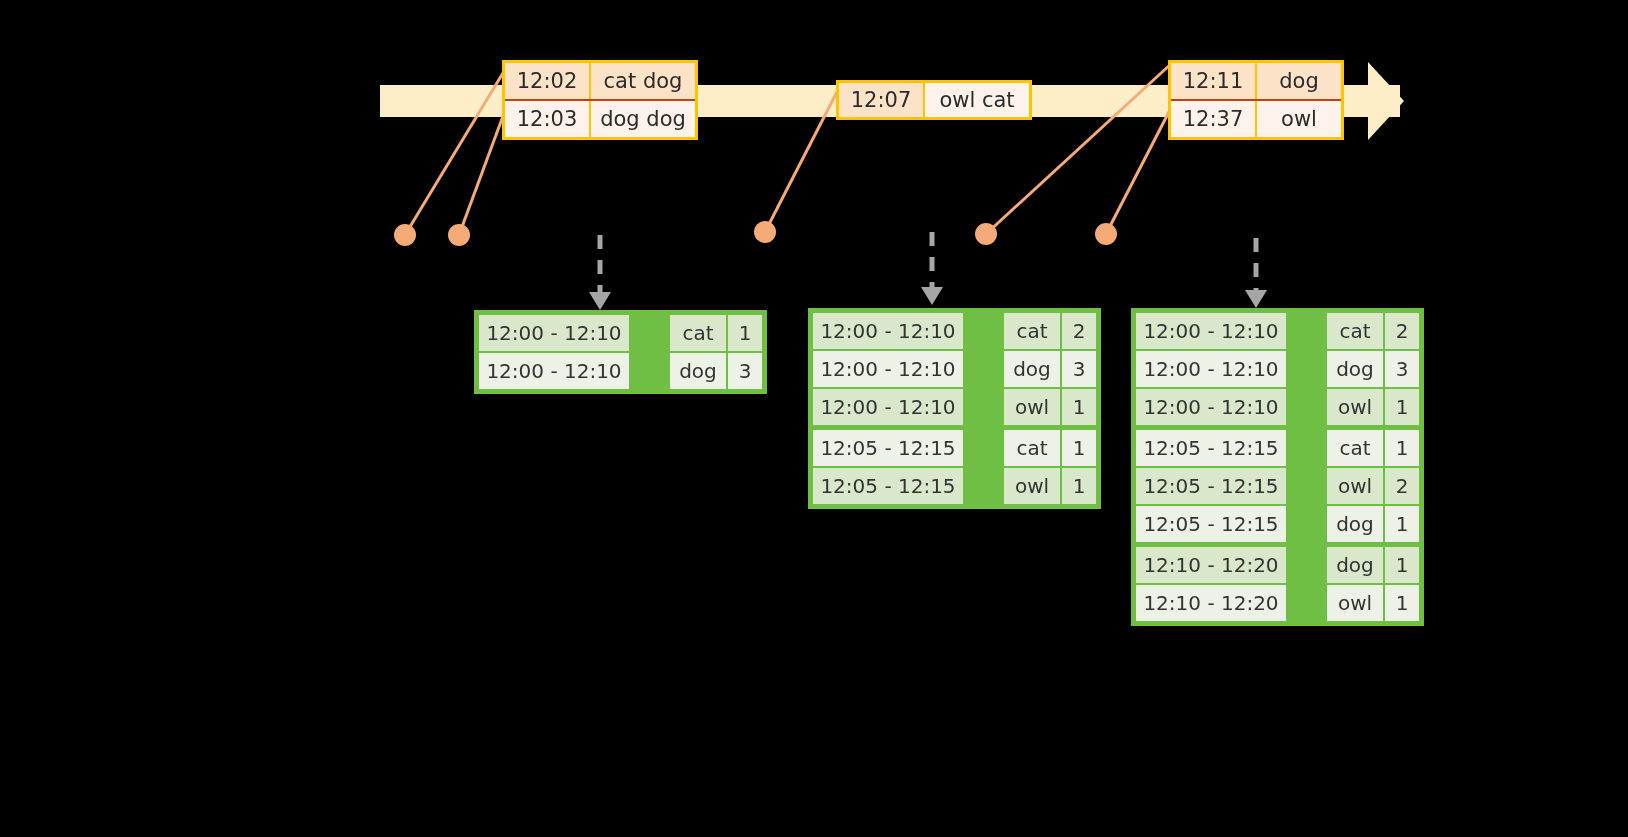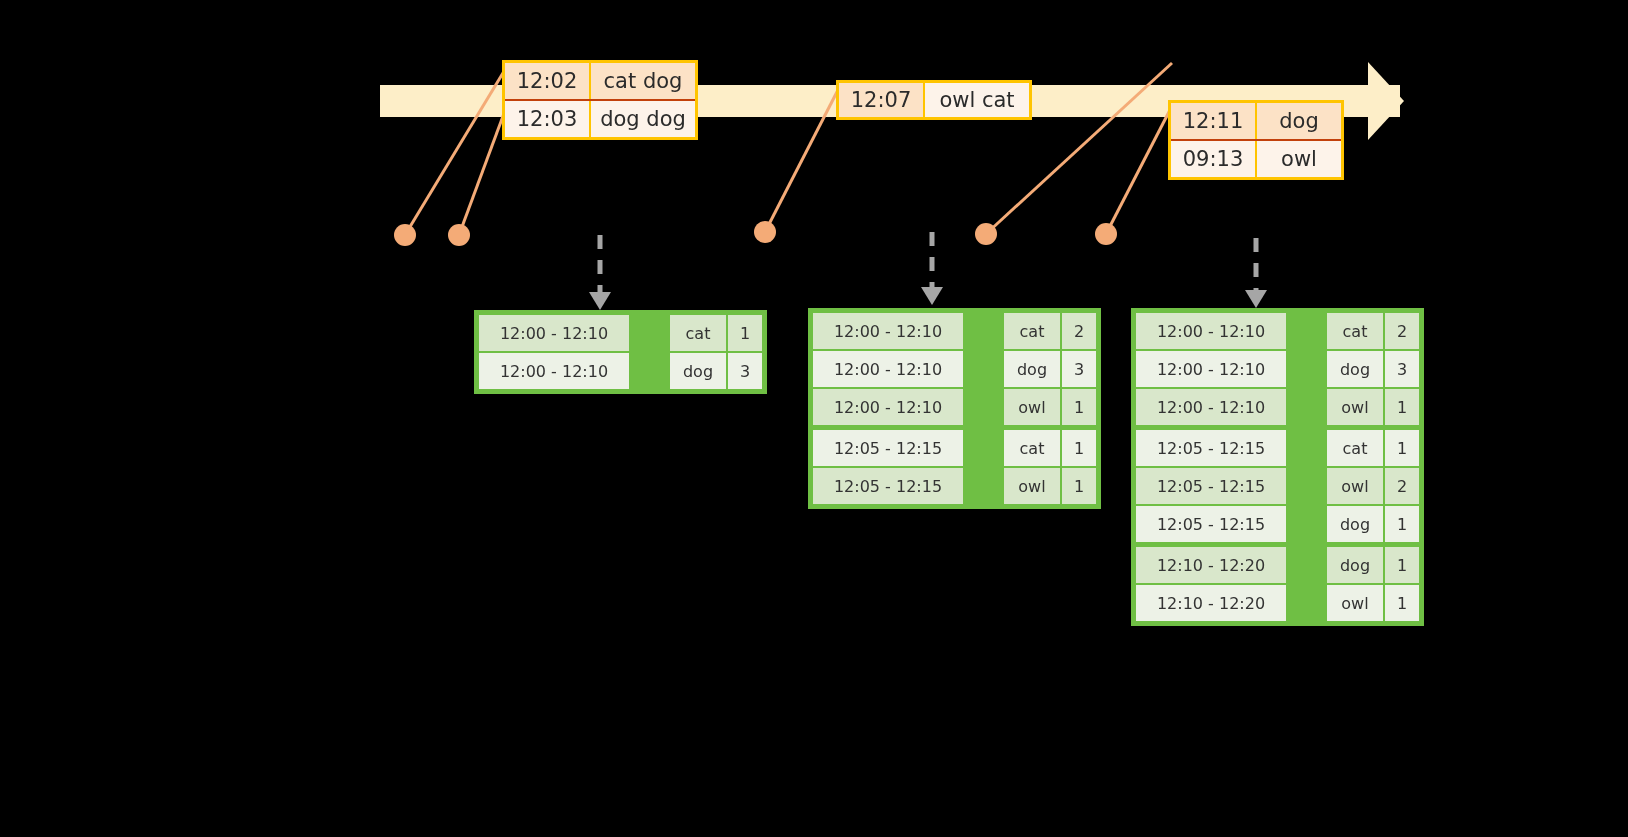--- a/index.html
+++ b/index.html
@@ -77,21 +77,21 @@
     background: #6fbf44;
   }
   .res-row {
     display: flex;
     height: 38px;
   }
   .res-cell {
     display: flex;
     align-items: center;
     justify-content: center;
-    font-size: 16px;
+    font-size: 20px;
     color: #333333;
     box-sizing: border-box;
     margin: 1px;
   }
   .res-window { width: 150px; }
   .res-word   { width: 56px; margin-left: 40px; }
   .res-count  { width: 34px; }
   .rshade-a { background: #d9e7cb; }
   .rshade-b { background: #edf2e7; }
   .group-end { margin-bottom: 3px; }
@@ -153,27 +153,27 @@
     </div>
   </div>
 
   <div class="event-box" style="left:836px; top:80px; width:196px; height:40px;">
     <div class="event-row">
       <div class="ev-time shade-a">12:07</div>
       <div class="ev-words shade-b">owl cat</div>
     </div>
   </div>
 
-  <div class="event-box" style="left:1168px; top:60px; width:176px; height:80px;margin-top:40px;">
+  <div class="event-box" style="left:1168px; top:60px; width:176px; height:80px;">
     <div class="event-row">
       <div class="ev-time shade-a">12:11</div>
       <div class="ev-words shade-a">dog</div>
     </div>
     <div class="event-row">
-      <div class="ev-time shade-b">09:13</div>
+      <div class="ev-time shade-b">12:37</div>
       <div class="ev-words shade-b">owl</div>
     </div>
   </div>
 
   <div class="result-table" style="left:474px; top:310px;">
       <div class="res-row">
         <div class="res-cell res-window rshade-a">12:00 - 12:10</div>
         <div class="res-cell res-word rshade-a">cat</div>
         <div class="res-cell res-count rshade-a">1</div>
       </div>

